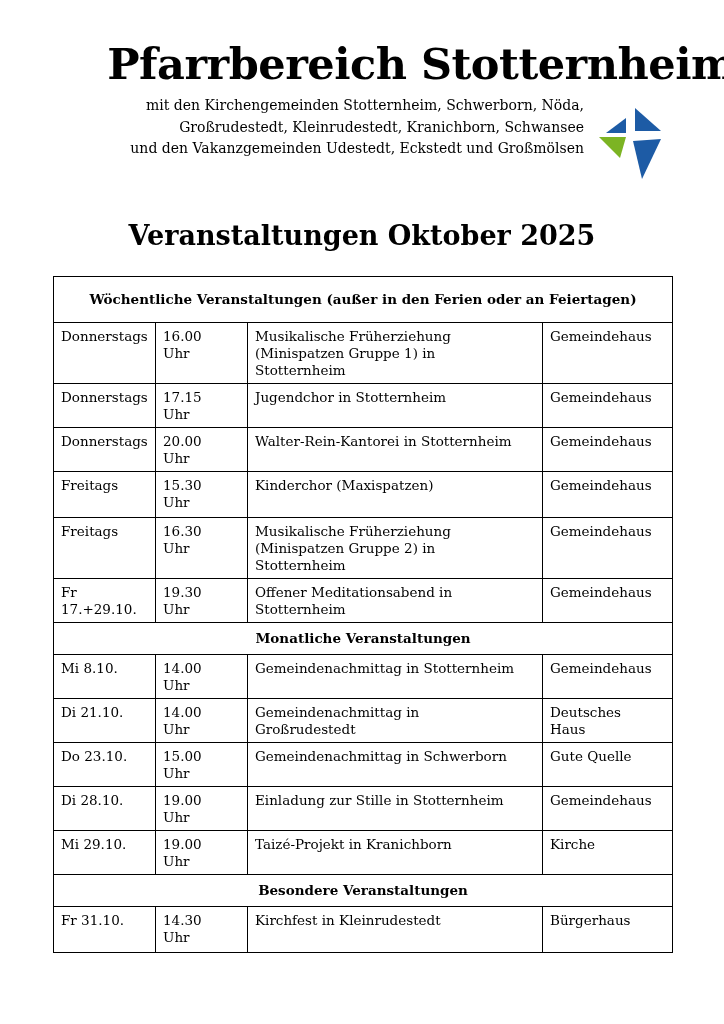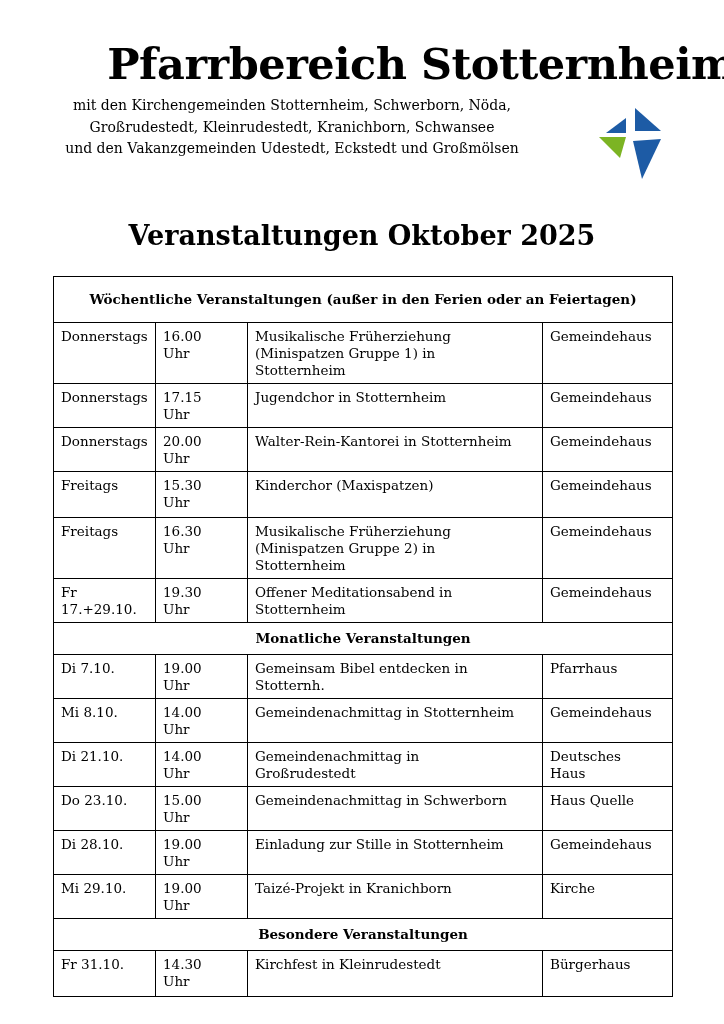--- a/index.html
+++ b/index.html
@@ -15,21 +15,21 @@
 
   .title {
     position:absolute; top:42px; left:12px; width:724px;
     margin:0; text-align:right;
     font-size:43px; font-weight:bold; line-height:1.05;
     letter-spacing:-0.5px;
     font-family:"DejaVu Serif","Liberation Serif",serif;
   }
   .subtitle {
     position:absolute; top:95px; left:0; width:584px;
-    text-align:center;
+    text-align:right;
     font-size:14px; line-height:21.5px;
   }
   .logo {
     position:absolute; top:106px; left:597px;
     width:72px; height:76px;
   }
   .events-heading {
     position:absolute; top:220px; left:0; width:724px;
     margin:0; text-align:center;
     font-size:27px; font-weight:bold; line-height:1.2;
@@ -125,42 +125,36 @@
       <tr class="r32">
         <td>Fr 17.+29.10.</td>
         <td>19.30 Uhr</td>
         <td>Offener Meditationsabend in Stotternheim</td>
         <td>Gemeindehaus</td>
       </tr>
       <tr class="section-row r32">
         <td colspan="4">Monatliche Veranstaltungen</td>
       </tr>
       <tr class="r32">
-        <td>Di 7.10.</td>
-        <td>19.00 Uhr</td>
-        <td>Gemeinsam Bibel entdecken in Stotternh.</td>
-        <td>Pfarrhaus</td>
-      </tr>
-      <tr class="r32">
         <td>Mi 8.10.</td>
         <td>14.00 Uhr</td>
         <td>Gemeindenachmittag in Stotternheim</td>
         <td>Gemeindehaus</td>
       </tr>
       <tr class="r32">
         <td>Di 21.10.</td>
         <td>14.00 Uhr</td>
         <td>Gemeindenachmittag in Großrudestedt</td>
         <td>Deutsches Haus</td>
       </tr>
       <tr class="r32">
         <td>Do 23.10.</td>
         <td>15.00 Uhr</td>
         <td>Gemeindenachmittag in Schwerborn</td>
-        <td>Haus Quelle</td>
+        <td>Gute Quelle</td>
       </tr>
       <tr class="r32">
         <td>Di 28.10.</td>
         <td>19.00 Uhr</td>
         <td>Einladung zur Stille in Stotternheim</td>
         <td>Gemeindehaus</td>
       </tr>
       <tr class="r32">
         <td>Mi 29.10.</td>
         <td>19.00 Uhr</td>

